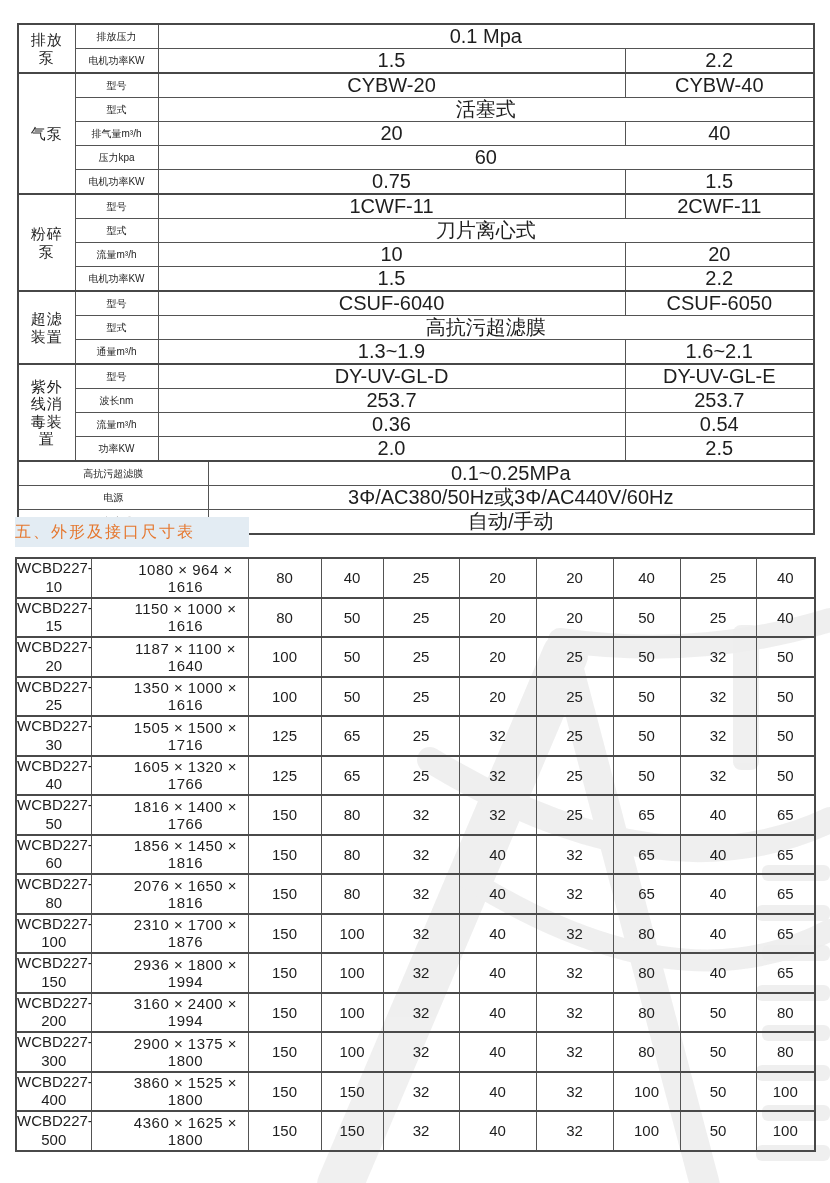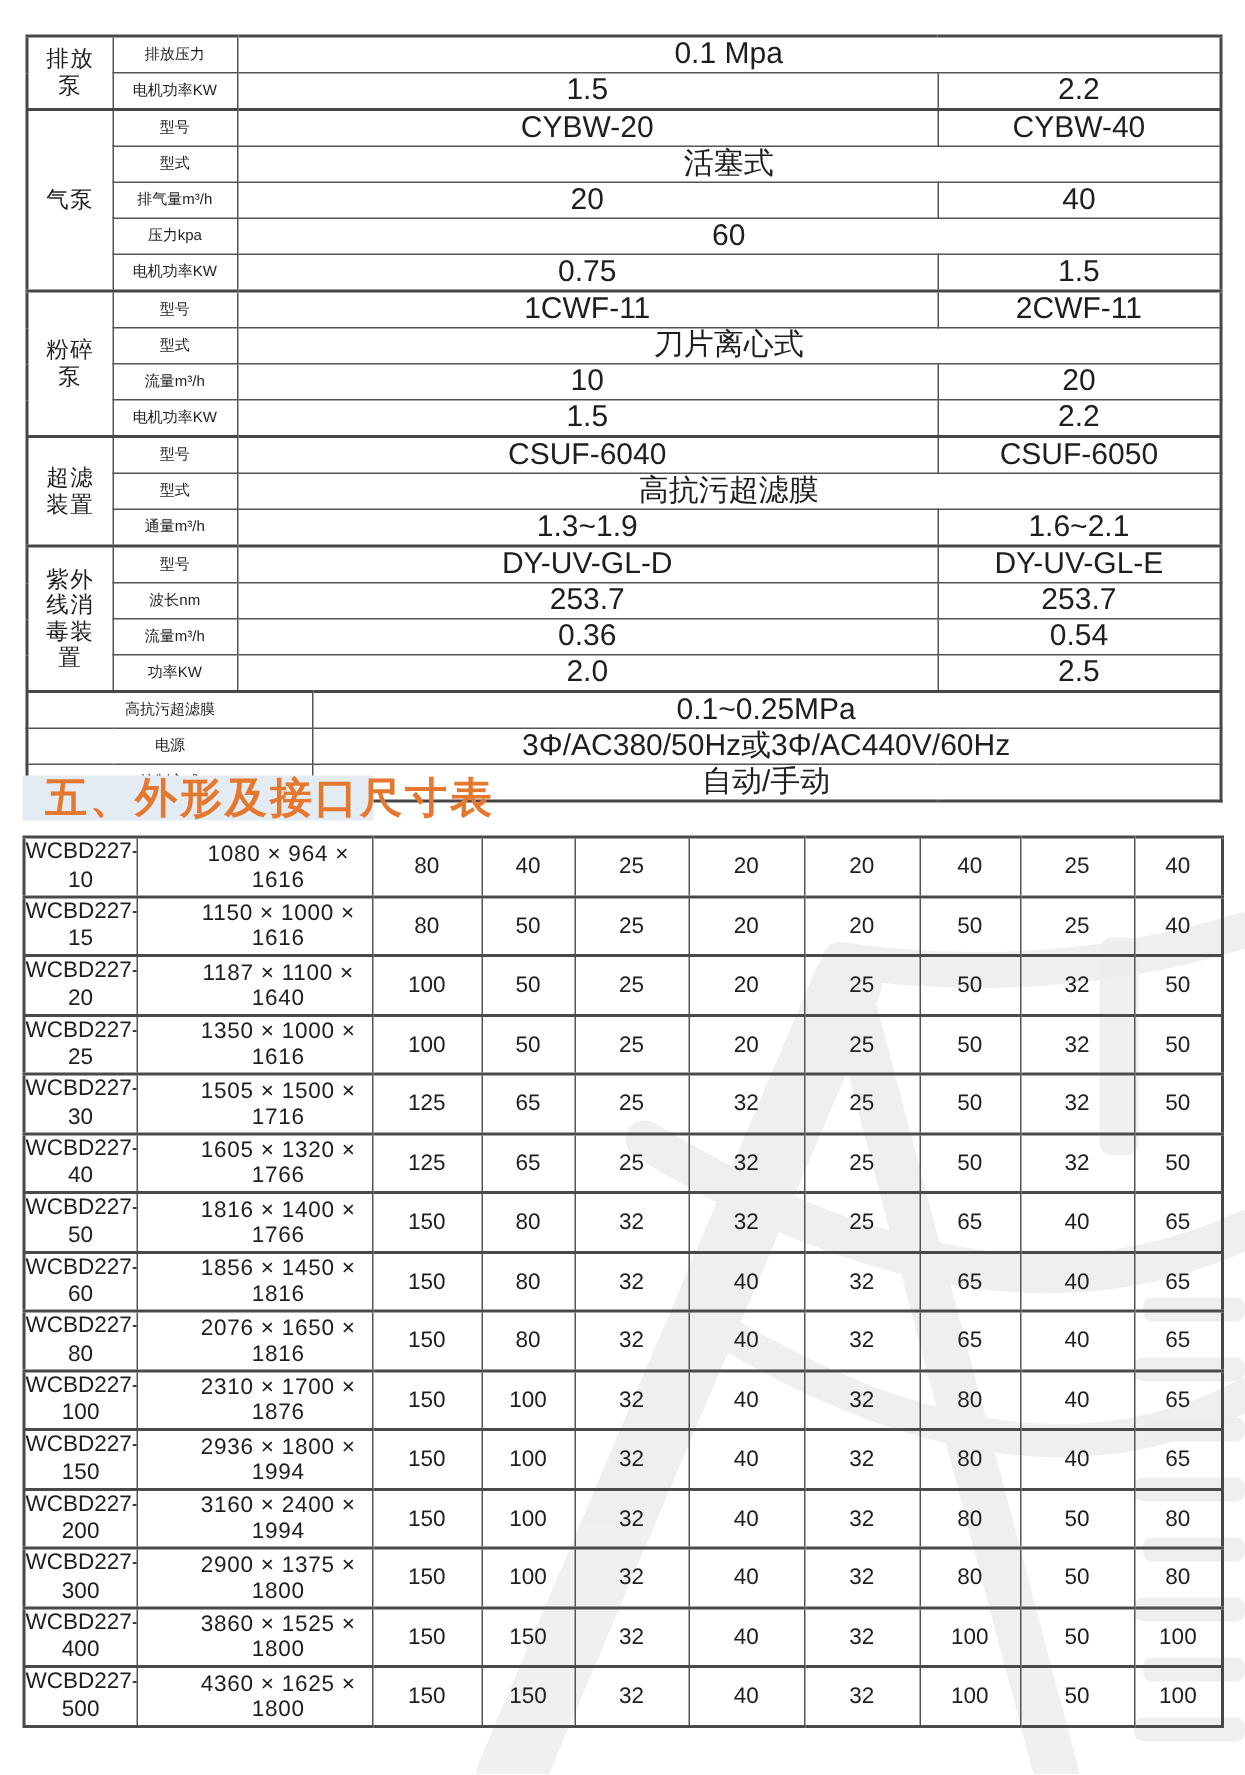--- a/index.html
+++ b/index.html
@@ -23,21 +23,21 @@
   #spec-table td.val{font-size:20px;}
   #spec-table tr.group-start td{border-top:2px solid #474747;}
   #spec-table td.cat{font-size:15px;letter-spacing:1px;}
 
   
   .section-heading{
     position:absolute;left:15px;top:517px;width:234px;height:30px;z-index:1;
     display:flex;align-items:center;
   }
   .section-heading span{
-    font-size:28px;font-weight:bold;letter-spacing:2px;white-space:nowrap;margin-left:15px;
+    font-size:16px;font-weight:normal;letter-spacing:2px;white-space:nowrap;
   }
 
   
   #dim-table{
     position:absolute;left:15px;top:557px;width:799px;
     border:2px solid #474747;
   }
   #dim-table td{
     border-left:1px solid #545454;border-right:1px solid #545454;
     border-top:2px solid #4a4a4a;border-bottom:2px solid #4a4a4a;

